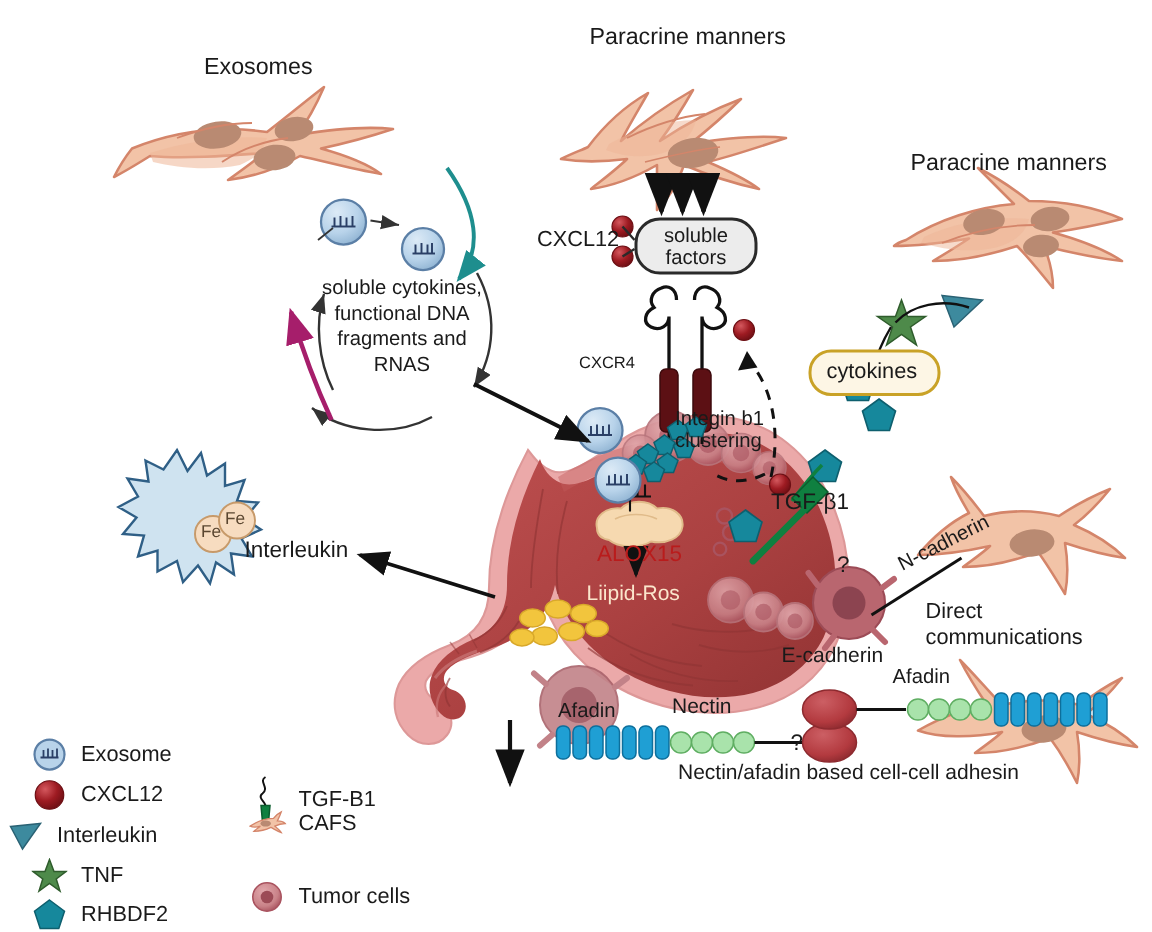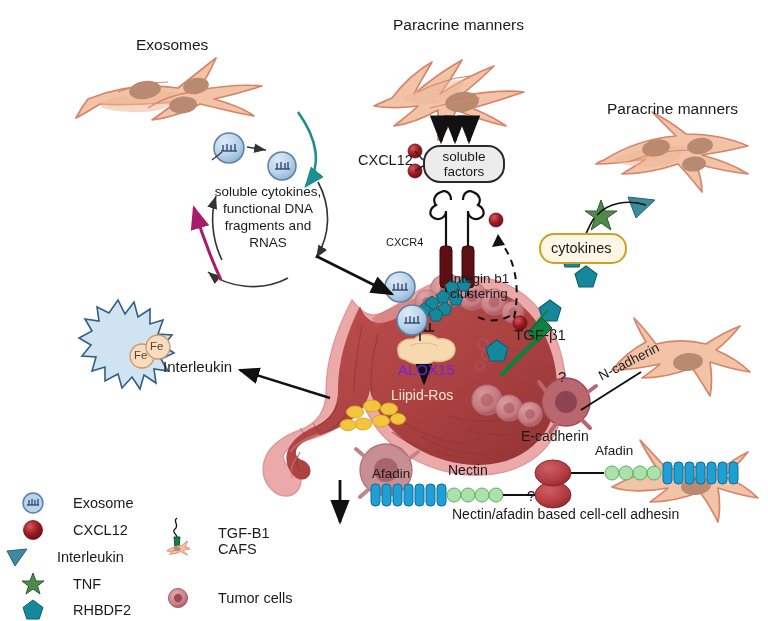--- a/index.html
+++ b/index.html
@@ -3,21 +3,21 @@
 <meta charset="utf-8">
 <style>
   html,body{margin:0;padding:0;background:#fff;}
   body{width:768px;height:621px;overflow:hidden;font-family:"Liberation Sans",sans-serif;}
   #stage{position:relative;width:768px;height:621px;background:#ffffff;}
   .lbl{position:absolute;color:#1a1a1a;white-space:nowrap;font-family:"Liberation Sans",sans-serif;}
   .lbl.ctr{white-space:normal;text-align:center;}
   svg.layer{position:absolute;left:0;top:0;width:768px;height:621px;}
   .legend-item{position:absolute;display:flex;align-items:center;gap:8px;}
   .legend-ico{width:26px;height:26px;display:flex;align-items:center;justify-content:center;flex:0 0 26px;}
-  .legend-txt{font-size:14.5px;color:#1a1a1a;margin-left:19px;}
+  .legend-txt{font-size:14.5px;color:#1a1a1a;}
 </style>
 </head>
 <body>
 
 <div id="stage">
 
   <svg class="layer" viewBox="0 0 768 621">
     <defs>
       <marker id="arrBlack" markerWidth="10" markerHeight="10" refX="8" refY="3.5" orient="auto">
         <polygon points="0 0, 9 3.5, 0 7" fill="#111"></polygon>
@@ -463,37 +463,41 @@
     <span>RNAS</span>
   </div>
 
   <div class="lbl ctr" style="left:450px;top:271px;width:92px;font-size:13.5px;line-height:15px;text-align:left;">
     <span>Integin b1</span><br>
     <span>clustering</span>
   </div>
 
   <div class="lbl" style="left:514px;top:326px;font-size:15px;">TGF-β1</div>
 
-  <div class="lbl" style="left:398px;top:361px;font-size:15px;color:#6d28d9;">ALOX15</div>
+  <div class="lbl" style="left:398px;top:361px;font-size:15px;color:#b91c1c;">ALOX15</div>
 
   <div class="lbl" style="left:391px;top:387px;font-size:14px;color:#fbe6cc;">Liipid-Ros</div>
 
   <div class="lbl" style="left:163px;top:358px;font-size:15px;">Interleukin</div>
 
   <div class="lbl" style="left:134px;top:349px;font-size:11.5px;color:#5a4630;">Fe</div>
   <div class="lbl" style="left:150px;top:340px;font-size:11.5px;color:#5a4630;">Fe</div>
 
 
   <div class="lbl" style="left:521px;top:428px;font-size:14px;">E-cadherin</div>
 
   <div class="lbl" style="left:596px;top:370px;font-size:13.5px;transform:rotate(-27deg);transform-origin:left top;">N-cadherin</div>
 
   <div class="lbl" style="left:558px;top:368px;font-size:15px;">?</div>
   <div class="lbl" style="left:527px;top:487px;font-size:15px;">?</div>
 
+  <div class="lbl ctr" style="left:617px;top:400px;width:150px;font-size:14.5px;line-height:17px;text-align:left;">
+    <span>Direct</span><br>
+    <span>communications</span>
+  </div>
 
   <div class="lbl" style="left:372px;top:466px;font-size:13.5px;">Afadin</div>
   <div class="lbl" style="left:595px;top:443px;font-size:13.5px;">Afadin</div>
   <div class="lbl" style="left:448px;top:462px;font-size:14px;">Nectin</div>
   <div class="lbl" style="left:452px;top:506px;font-size:14px;">Nectin/afadin based cell-cell adhesin</div>
 
   <div class="legend-item" style="left:20px;top:490px;">
     <span class="legend-ico">
       <svg width="24" height="24" viewBox="0 0 24 24">
         <circle cx="12" cy="12" r="10" fill="#b8d3ea" stroke="#5b7fa6" stroke-width="1.5"></circle>

